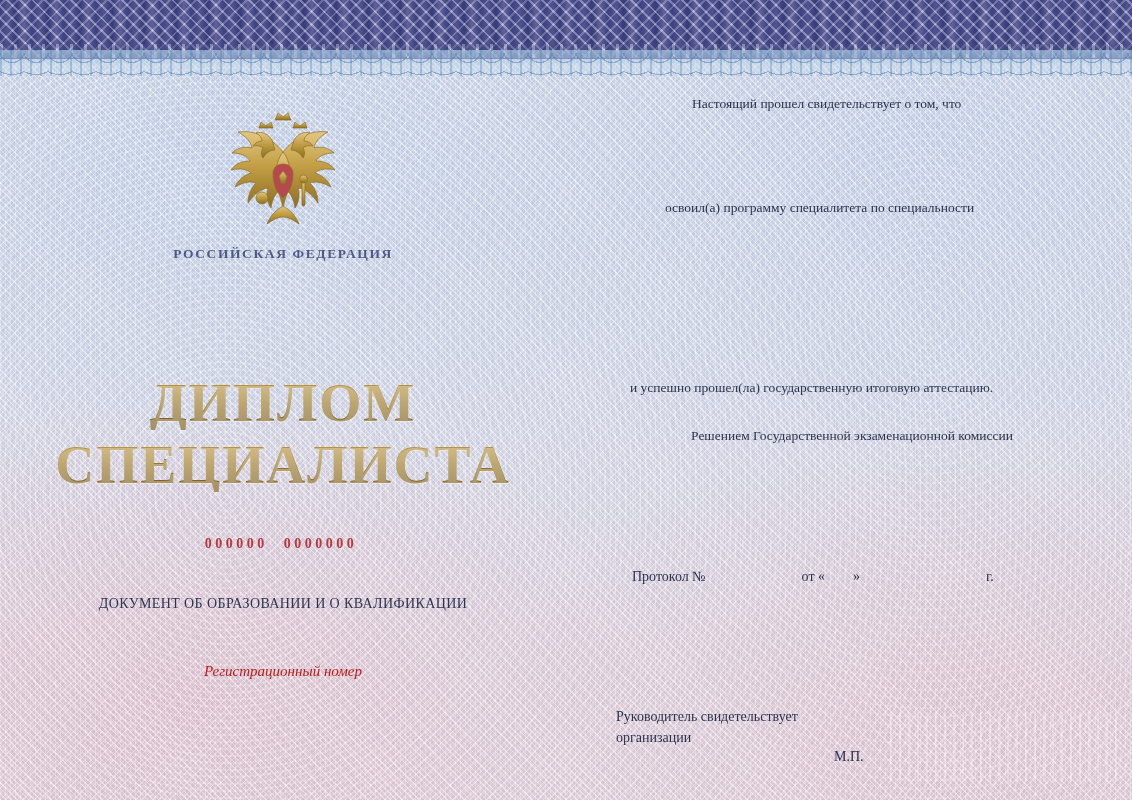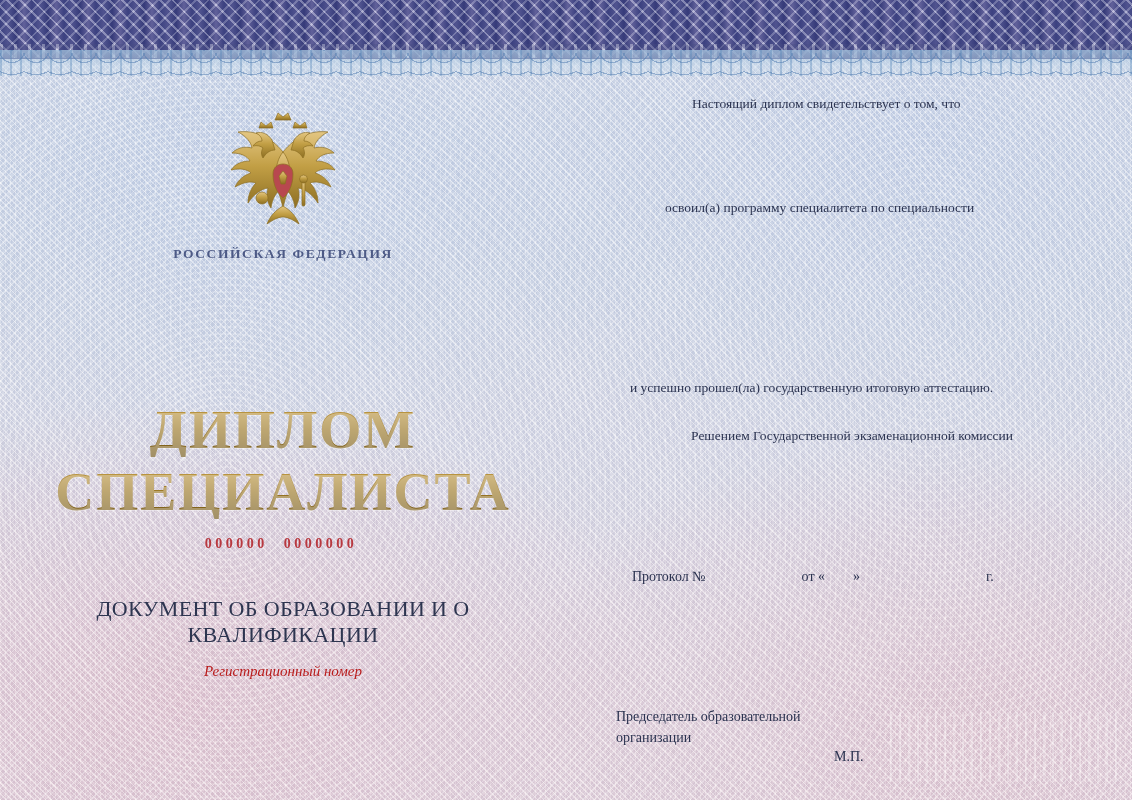--- a/index.html
+++ b/index.html
@@ -137,21 +137,20 @@
 
   
   .diploma-title {
     position: absolute;
     left: 0; right: 0;
     top: 318px;
     font-family: "Liberation Serif", serif;
     font-weight: 700;
     line-height: 1.0;
     color: #9c7b2e;
-    margin-top: 27px;
   }
   .diploma-title .l1 {
     display: block;
     font-size: 54px;
     letter-spacing: 2px;
     background: linear-gradient(180deg, #c9a34e 0%, #9a7725 50%, #6f5416 100%);
     -webkit-background-clip: text;
     background-clip: text;
     color: transparent;
     text-shadow: 0 1px 0 rgba(255,255,255,0.35);
@@ -178,21 +177,21 @@
     color: #b8383f;
     font-weight: 700;
   }
   .serial .gap { display: inline-block; width: 16px; }
 
   .doc-subtitle {
     position: absolute;
     left: 0; right: 0;
     top: 538px;
     font-family: "Liberation Serif", serif;
-    font-size: 22px;
+    font-size: 14px;
     letter-spacing: 0.4px;
     color: #2d3550;
   }
   .reg-number {
     position: absolute;
     left: 0; right: 0;
     top: 605px;
     font-family: "Liberation Serif", serif;
     font-style: italic;
     font-size: 15px;
@@ -317,35 +316,35 @@
     <div class="serial">
       <span>000000</span><span class="gap"></span><span>0000000</span>
     </div>
 
     <div class="doc-subtitle">ДОКУМЕНТ ОБ ОБРАЗОВАНИИ И О КВАЛИФИКАЦИИ</div>
     <div class="reg-number">Регистрационный номер</div>
   </div>
 
   <div class="right-col">
 
-    <div class="r-line r-intro">Настоящий диплом свидетельствует о том, что</div>
+    <div class="r-line r-intro">Настоящий прошел свидетельствует о том, что</div>
     <div class="r-line r-program">освоил(а) программу специалитета по специальности</div>
     <div class="r-line r-passed">и успешно прошел(ла) государственную итоговую аттестацию.</div>
 
     <div class="r-line r-decision">
       <div>Решением Государственной  экзаменационной  комиссии</div>
     </div>
 
     <div class="r-line r-protocol">
       <span>Протокол №</span><span class="sp1"></span><span>от «</span><span class="sp2"></span><span>»</span><span class="sp3"></span><span>г.</span>
     </div>
 
 
     <div class="r-line r-head">
-      <div>Председатель   образовательной</div>
+      <div>Руководитель   свидетельствует</div>
       <div>организации</div>
     </div>
 
     <div class="r-line r-mp">М.П.</div>
 
     <div class="wm"></div>
   </div>
 
 </div>
 

